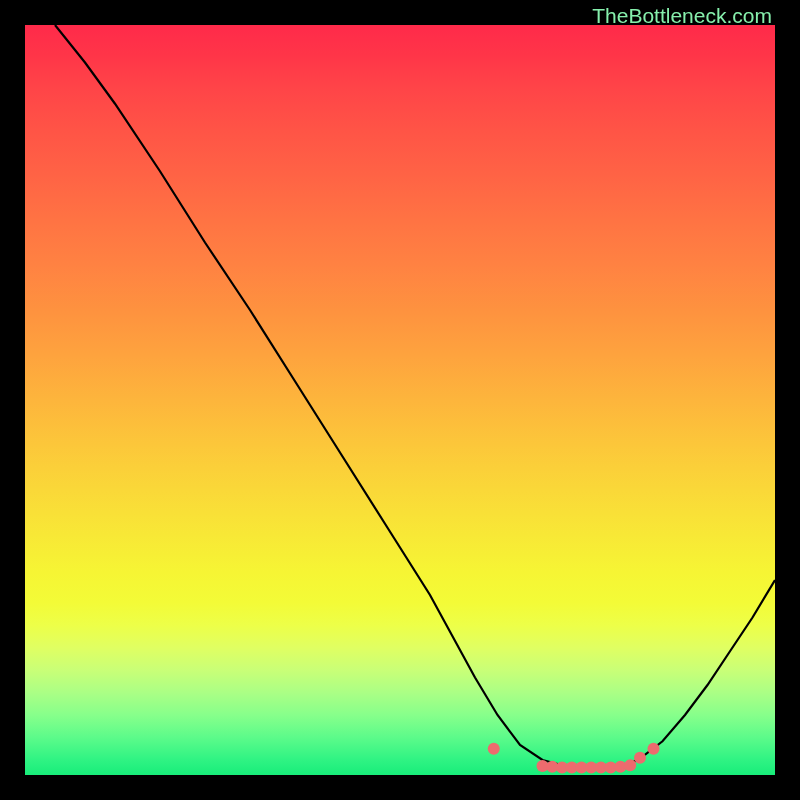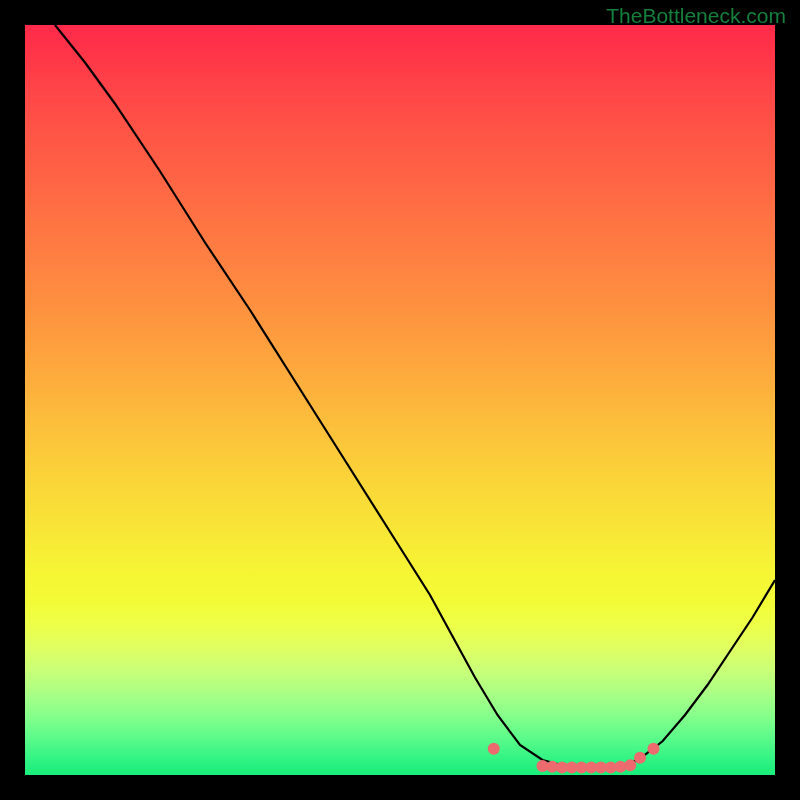--- a/index.html
+++ b/index.html
@@ -6,22 +6,22 @@
   body {
     width: 800px;
     height: 800px;
     background: #000000;
     position: relative;
     font-family: Arial, sans-serif;
   }
   .watermark {
     position: absolute;
     top: 4px;
-    right: 14px;
-    color: #15803d;
+    right: 28px;
+    color: #86efac;
     font-size: 21px;
     font-weight: 500;
     z-index: 10;
   }
   .plot-area {
     position: absolute;
     left: 25px;
     top: 25px;
     width: 750px;
     height: 750px;

